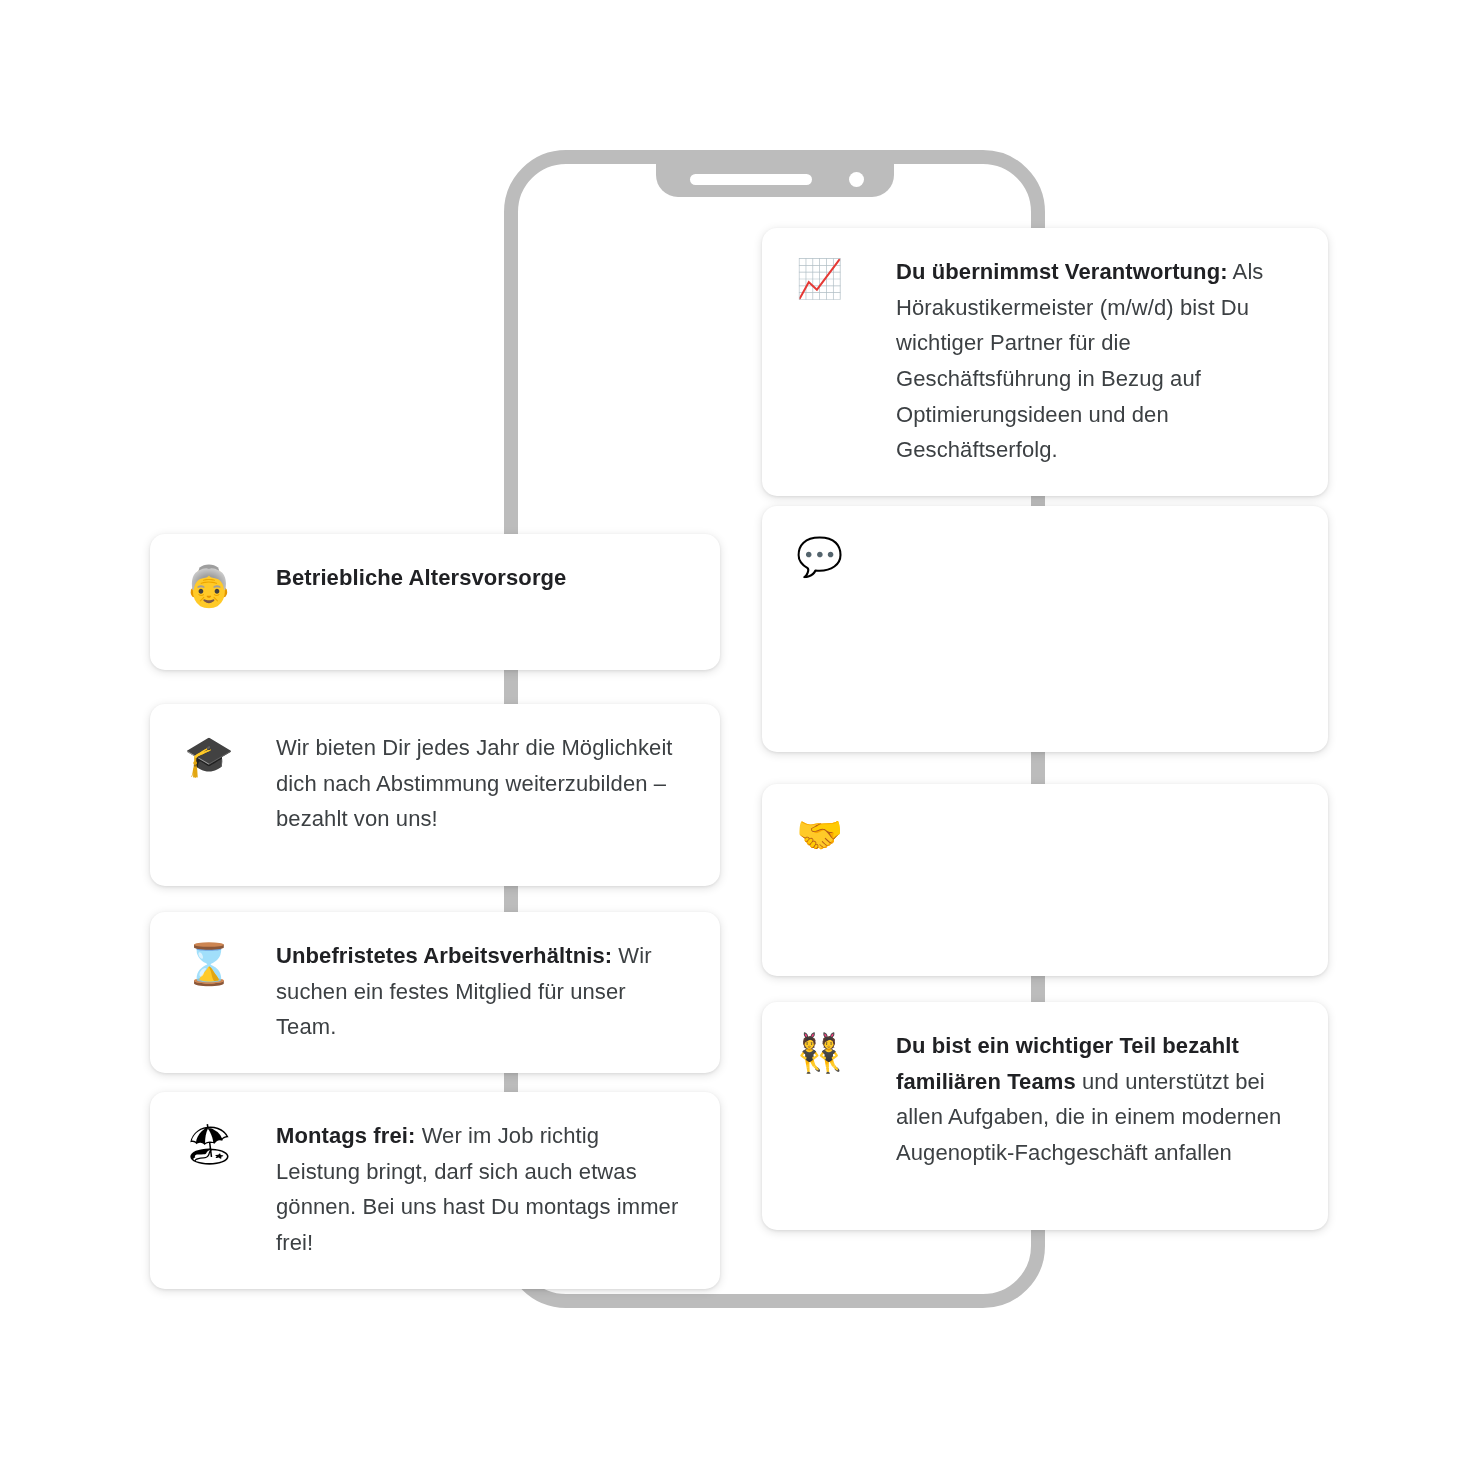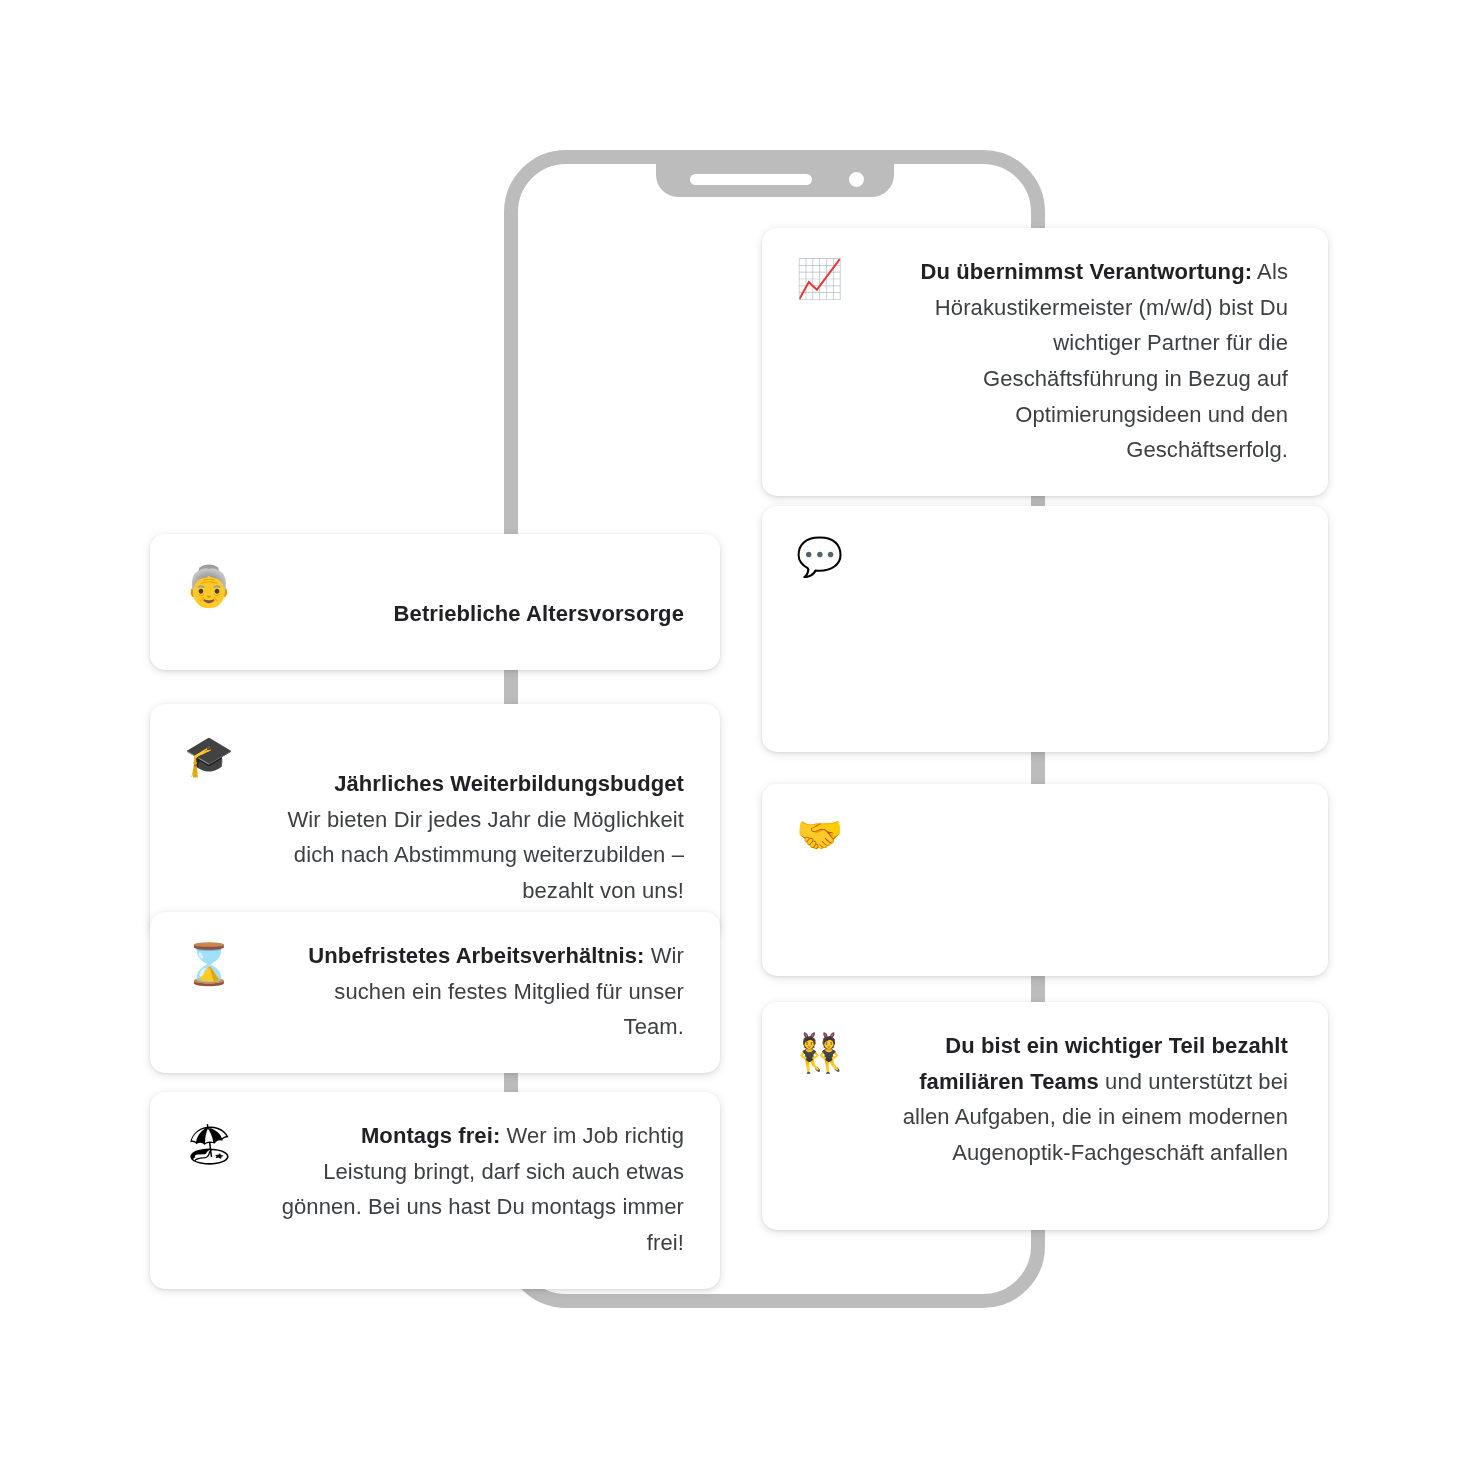--- a/index.html
+++ b/index.html
@@ -111,31 +111,29 @@
     font-family: "DejaVu Sans", sans-serif;
     line-height: 1;
     user-select: none;
   }
   .card-text {
     flex: 1 1 auto;
     color: #3c4043;
     font-size: 22px;
     line-height: 1.62;
     letter-spacing: 0.1px;
-    text-align: right;
   }
   .card-text b {
     color: #202124;
     font-weight: 700;
   }
   .card-title-block {
     display: block;
     color: #202124;
     font-weight: 700;
-    margin-top: 36px;
   }
 
   
   .card-left {
     left: 150px;
     width: 570px;
     padding: 26px 36px 28px 34px;
   }
   .card-left .card-emoji {
     font-size: 40px;
@@ -200,21 +198,21 @@
     <div class="card-text"><b>Du bist ein wichtiger Teil bezahlt familiären Teams</b><span> und unterstützt bei allen Aufgaben, die in einem modernen Augenoptik-Fachgeschäft anfallen</span></div>
   </div>
 
   <div class="card card-left" id="card-l-0">
     <span class="card-emoji">👵</span>
     <div class="card-text"><span class="card-title-block">Betriebliche Altersvorsorge</span></div>
   </div>
 
   <div class="card card-left" id="card-l-1">
     <span class="card-emoji">🎓</span>
-    <div class="card-text"><span class="card-title-block">Jährliches Weiterbildungsbudget</span><span>Wir bieten Dir jedes Jahr die Möglichkeit dich nach Abstimmung weiterzubilden – bezahlt von uns!</span></div>
+    <div class="card-text"><span>Wir bieten Dir jedes Jahr die Möglichkeit dich nach Abstimmung weiterzubilden – bezahlt von uns!</span></div>
   </div>
 
   <div class="card card-left" id="card-l-2">
     <span class="card-emoji">⌛</span>
     <div class="card-text"><b>Unbefristetes Arbeitsverhältnis:</b><span> Wir suchen ein festes Mitglied für unser Team.</span></div>
   </div>
 
   <div class="card card-left" id="card-l-3">
     <span class="card-emoji">🏖</span>
     <div class="card-text"><b>Montags frei:</b><span> Wer im Job richtig Leistung bringt, darf sich auch etwas gönnen. Bei uns hast Du montags immer frei!</span></div>

